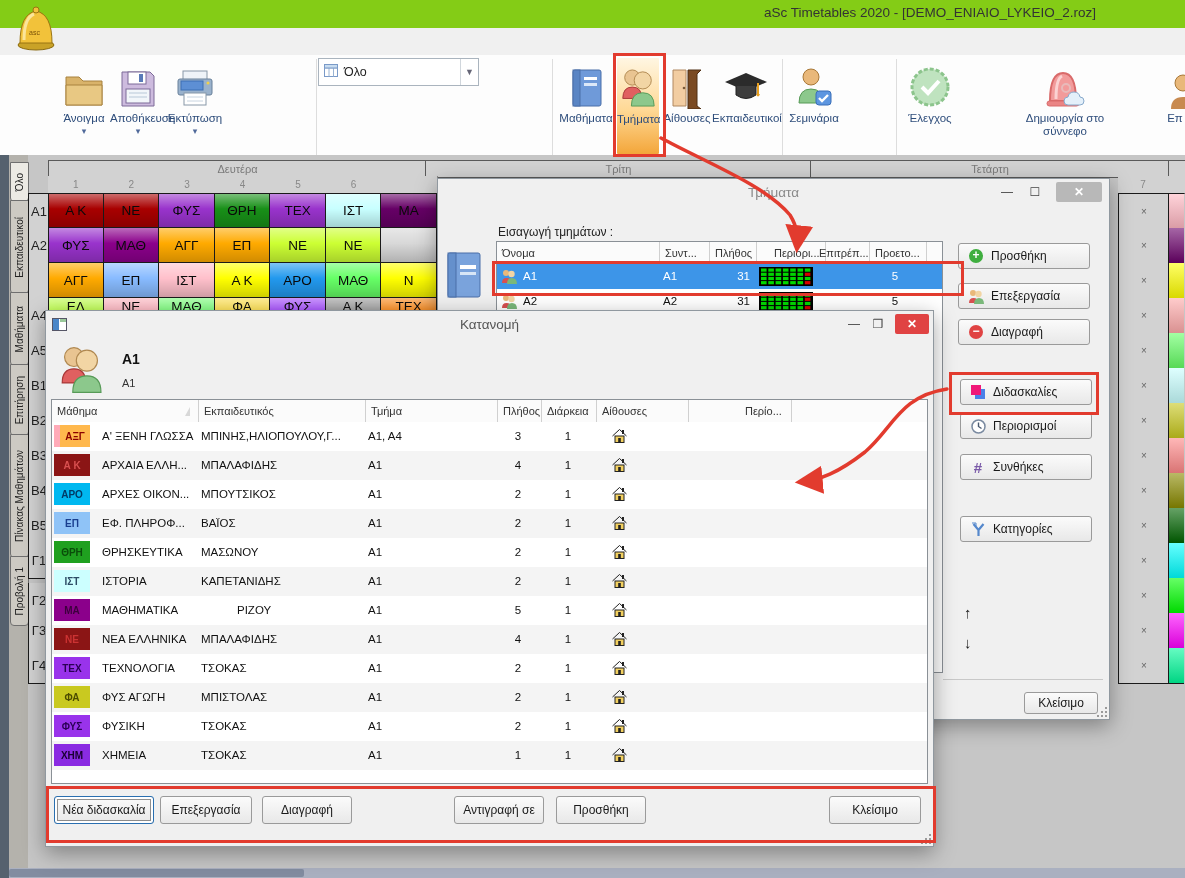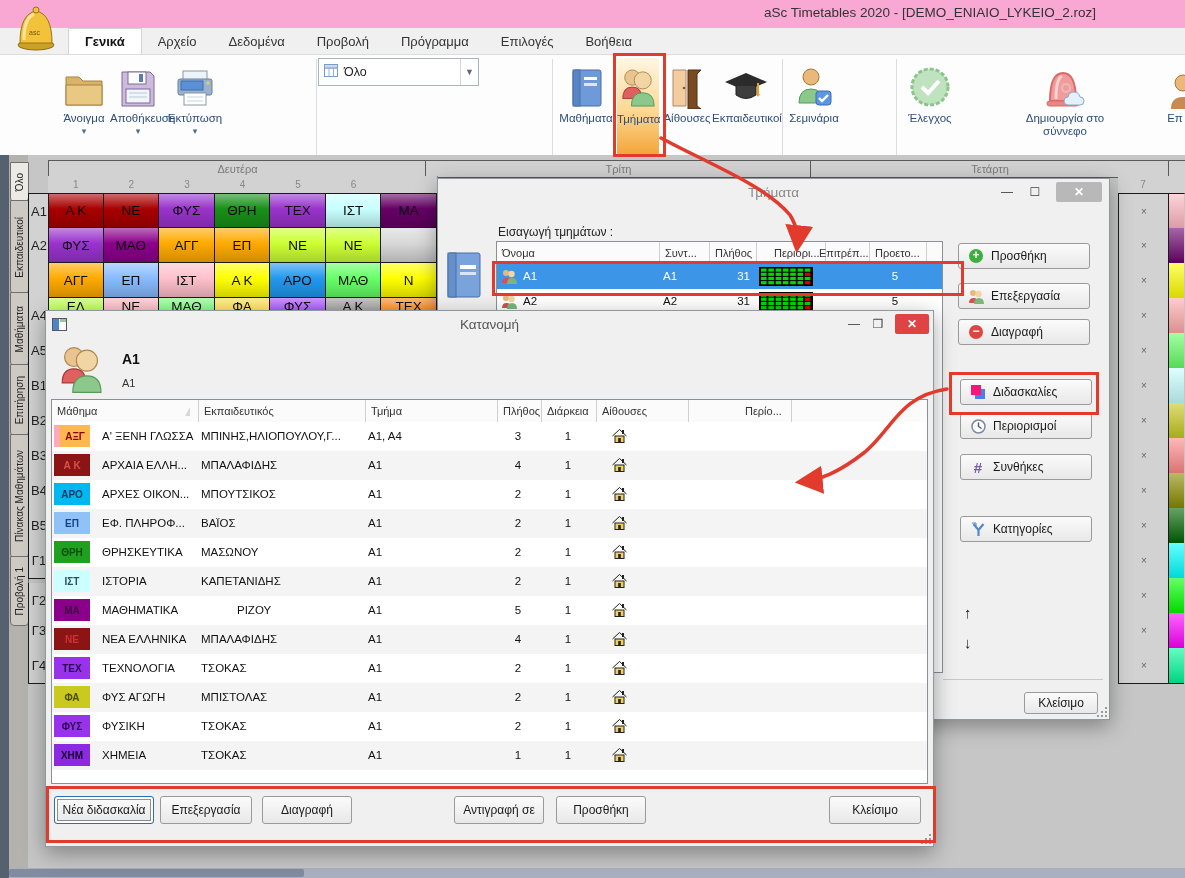--- a/index.html
+++ b/index.html
@@ -1,19 +1,19 @@
 <!DOCTYPE html>
 <html><head>
 <meta charset="utf-8">
 <style>
   html,body{margin:0;padding:0;background:#555;}
   #app{position:relative;width:1185px;height:878px;overflow:hidden;background:#f0f0f0;
        font-family:"Liberation Sans",sans-serif;color:#222;margin:0 auto;}
   
-  #titlebar{position:absolute;left:0;top:0;width:1185px;height:28px;background:#f9a8d4;}
+  #titlebar{position:absolute;left:0;top:0;width:1185px;height:28px;background:#84cc16;}
   #title-text{position:absolute;left:690px;top:5px;width:480px;text-align:center;font-size:13.5px;color:#333;}
   #bell{position:absolute;left:13px;top:2px;width:46px;height:50px;z-index:5;}
   #menubar{position:absolute;left:0;top:28px;width:1185px;height:27px;background:#f0f0f0;border-bottom:1px solid #dcdcdc;display:flex;align-items:stretch;padding-left:68px;box-sizing:border-box;}
   .mtab{padding:0 16px;display:flex;align-items:center;font-size:13px;color:#333;cursor:default;}
   .mtab.active{background:#fff;border:1px solid #d5d5d5;border-bottom:none;font-weight:bold;color:#111;}
   #ribbon{position:absolute;left:0;top:55px;width:1185px;height:100px;background:#fdfdfd;border-bottom:1px solid #b8b8b8;}
   .tool{position:absolute;top:2px;height:96px;text-align:center;}
   .ticon{height:52px;display:flex;align-items:flex-end;justify-content:center;padding-top:4px;box-sizing:border-box;}
   .tlabel{font-size:11.5px;color:#2e4d7b;line-height:1.15;white-space:nowrap;margin-top:3px;}
   .tlabel.wrap{white-space:normal;}
@@ -77,29 +77,20 @@
   <div id="bell">
     <svg viewBox="0 0 46 50" width="46" height="50">
       <ellipse cx="23" cy="43" rx="18" ry="5" fill="#c9a227" stroke="#8a6a10"></ellipse>
       <path d="M7 41 Q7 12 23 9 Q39 12 39 41 Z" fill="#f2c23a" stroke="#9a7412"></path>
       <path d="M11 38 Q11 16 21 12" fill="none" stroke="#fbe59a" stroke-width="3"></path>
       <circle cx="23" cy="8" r="3" fill="#f2c23a" stroke="#9a7412"></circle>
       <text x="16" y="33" font-size="7" fill="#7a5208" font-family="Liberation Sans">asc</text>
     </svg>
   </div>
 
-  <div id="menubar">
-      <div class="mtab active">Γενικά</div>
-      <div class="mtab">Αρχείο</div>
-      <div class="mtab">Δεδομένα</div>
-      <div class="mtab">Προβολή</div>
-      <div class="mtab">Πρόγραμμα</div>
-      <div class="mtab">Επιλογές</div>
-      <div class="mtab">Βοήθεια</div>
-    </div>
 
   <div id="ribbon">
     <div class="tool" style="left:58px;width:52px">
       <div class="ticon">
         <svg width="42" height="40" viewBox="0 0 42 40">
             <path d="M3 8 h13 l4 4 h19 v24 h-36 z" fill="#d9b36a" stroke="#a8823e"></path>
             <path d="M3 16 h36 v20 h-36 z" fill="#e8c883" stroke="#a8823e"></path>
           </svg>
       </div>
       <div class="tlabel">Άνοιγμα</div>

